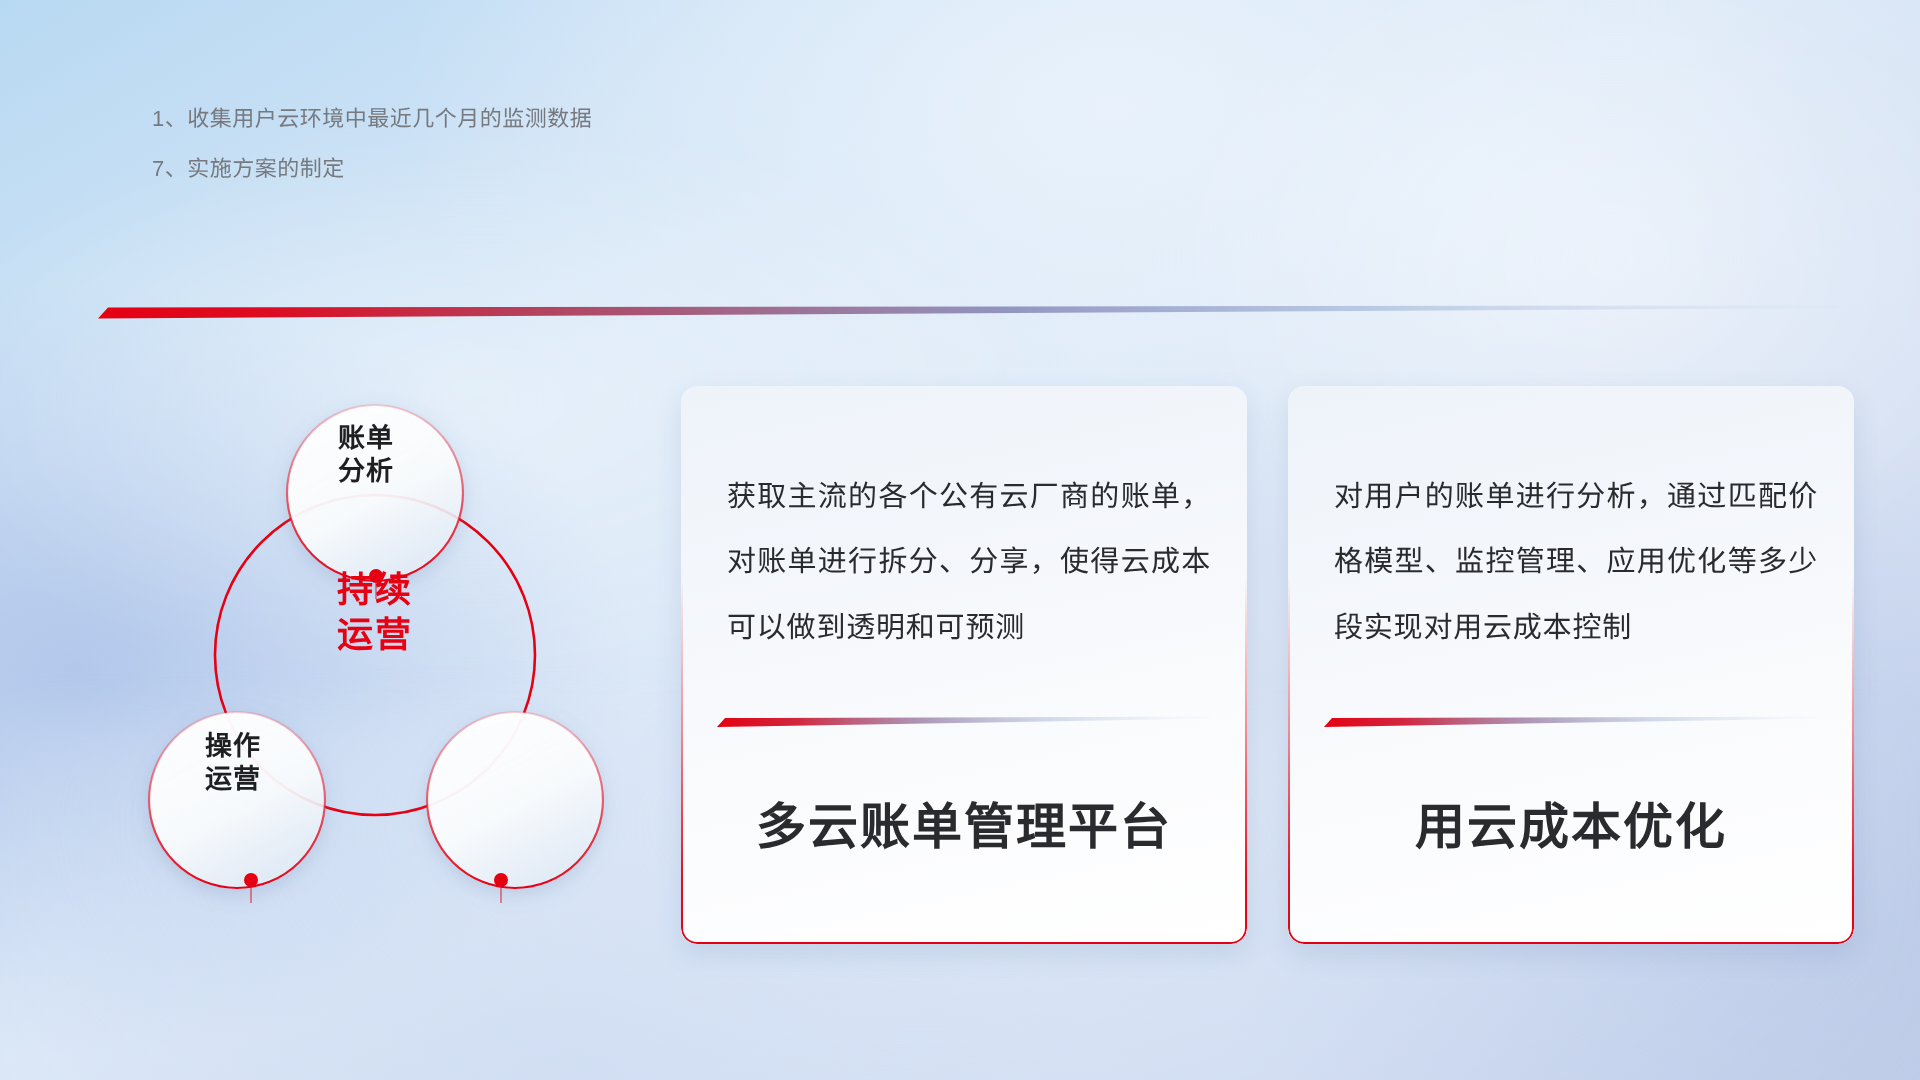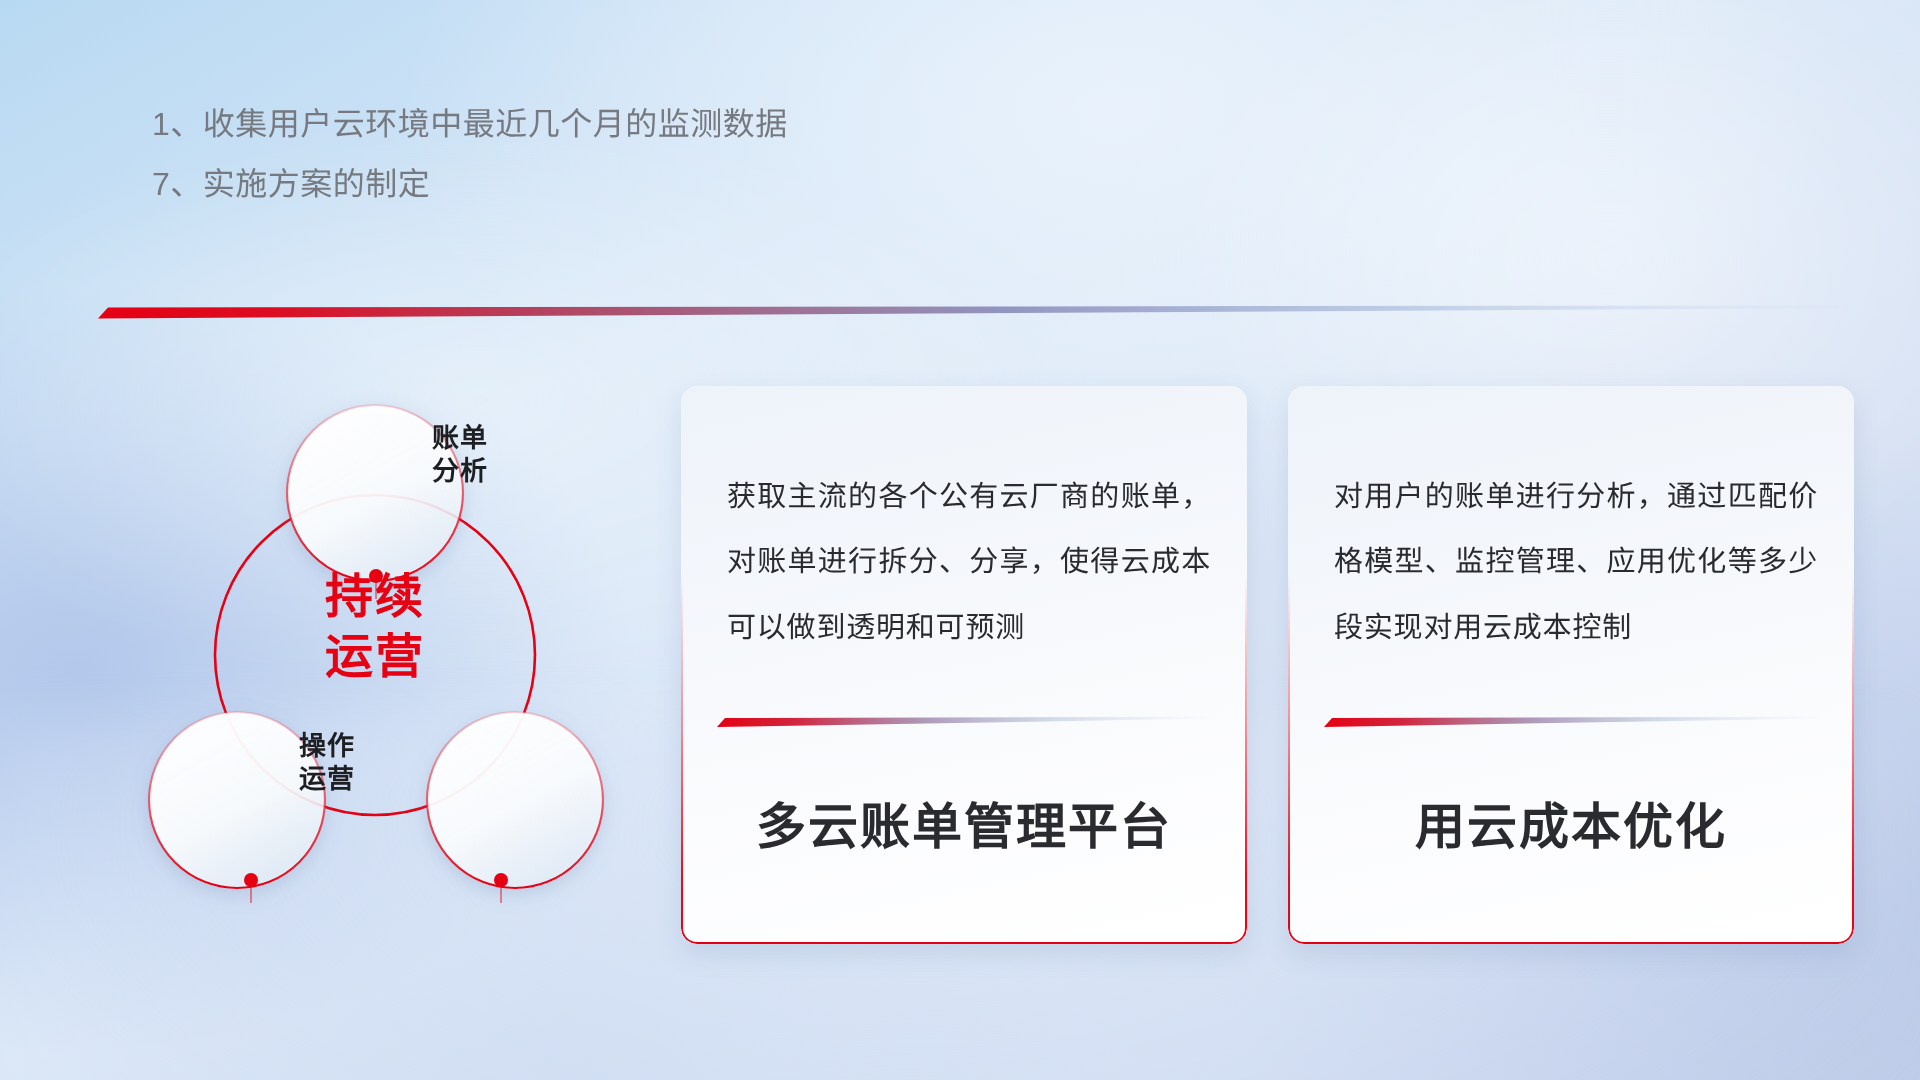--- a/index.html
+++ b/index.html
@@ -49,21 +49,21 @@
     background: radial-gradient(60% 100% at 48% 20%, rgba(219,231,247,0.75), rgba(219,231,247,0));
     filter: blur(26px);
     pointer-events: none;
   }
 
   
   .bullets {
     position: absolute;
     top: 108px;
     color: #75797e;
-    font-size: 32px;
+    font-size: 22px;
     line-height: 1.0;
     letter-spacing: 0.5px;
     white-space: nowrap;
   }
   .bullets.left  { left: 152px; }
   .bullets.right { left: 1000px; top: 150px; }
   .bullet-line {
     margin-bottom: 28px;
     color: #767a80;
   }
@@ -83,40 +83,40 @@
   .diagram {
     position: absolute;
     left: 95px;
     top: 345px;
     width: 560px;
     height: 620px;
   }
   .diagram svg { display: block; }
   .node-label {
     position: absolute;
-    text-align: right;
+    text-align: left;
     color: #1e1f22;
     font-weight: 700;
     font-size: 27px;
     line-height: 1.22;
     letter-spacing: 1px;
   }
   .node-label span { display: block; }
   #lbl-bill    { left: 243px; top: 77px;  width: 150px; }
   #lbl-ops     { left: 110px; top: 385px; width: 150px; }
   #lbl-policy  { left: 380px; top: 385px; width: 150px; }
   .center-label {
     position: absolute;
     left: 195px;
     top: 222px;
     width: 170px;
     text-align: center;
     color: #e60213;
     font-weight: 800;
-    font-size: 48px;
+    font-size: 36px;
     line-height: 1.25;
     letter-spacing: 2px;
   }
   .center-label span { display: block; }
 
   
   .card {
     position: absolute;
     top: 386px;
     width: 566px;

